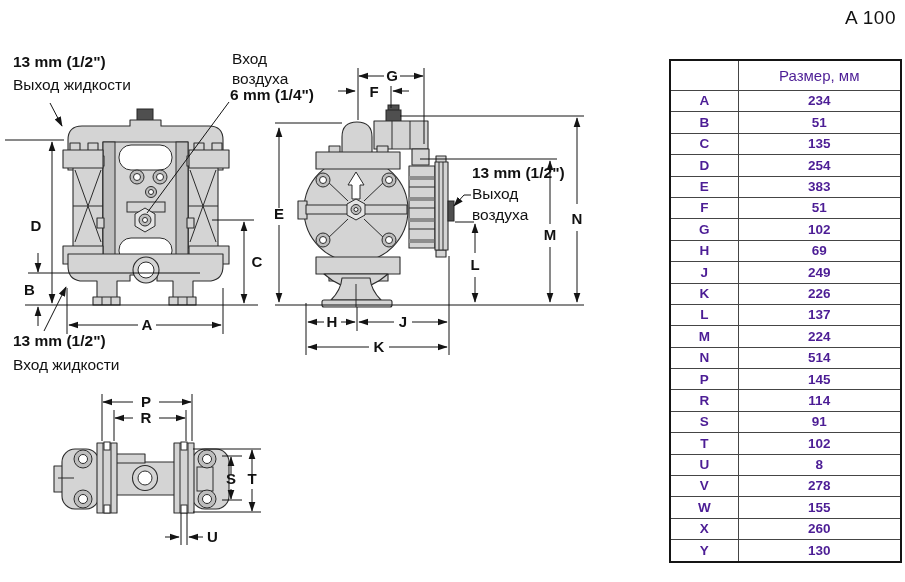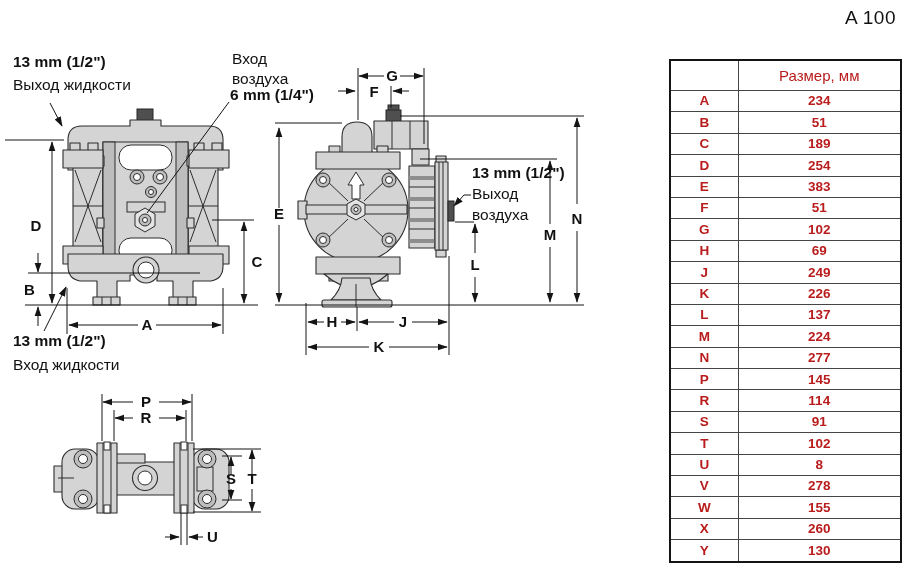--- a/index.html
+++ b/index.html
@@ -18,21 +18,21 @@
   .wht{fill:#fff;stroke:#2c2c2c;stroke-width:1;}
   .edge{fill:none;stroke:#2c2c2c;stroke-width:1;}
   .stripe{fill:#8e8e8e;stroke:none;}
   .hexf{fill:#e4e4e4;stroke:#2c2c2c;stroke-width:1;}
   .ln{fill:none;stroke:#141414;stroke-width:1;}
   .ae{marker-end:url(#arr);}
   .ab{marker-start:url(#arr);marker-end:url(#arr);}
   .dim-table{position:absolute;left:669px;top:59px;width:231px;border-collapse:collapse;
              background:#fff;border:2px solid #151515;table-layout:fixed;}
   .dim-table th,.dim-table td{border:1px solid #454545;padding:0;text-align:center;
-             vertical-align:middle;color:#b91c1c;}
+             vertical-align:middle;color:#4c1d95;}
   .dim-table thead th{height:29px;font-weight:normal;font-size:15px;}
   .dim-table td{height:20.4px;font-size:13.5px;font-weight:bold;line-height:1;}
 </style>
 </head>
 <body>
 
 <div class="page">
 
   <div class="title">A 100</div>
 
@@ -288,21 +288,21 @@
         <tr>
           <td>A</td>
           <td>234</td>
         </tr>
         <tr>
           <td>B</td>
           <td>51</td>
         </tr>
         <tr>
           <td>C</td>
-          <td>189</td>
+          <td>135</td>
         </tr>
         <tr>
           <td>D</td>
           <td>254</td>
         </tr>
         <tr>
           <td>E</td>
           <td>383</td>
         </tr>
         <tr>
@@ -328,21 +328,21 @@
         <tr>
           <td>L</td>
           <td>137</td>
         </tr>
         <tr>
           <td>M</td>
           <td>224</td>
         </tr>
         <tr>
           <td>N</td>
-          <td>277</td>
+          <td>514</td>
         </tr>
         <tr>
           <td>P</td>
           <td>145</td>
         </tr>
         <tr>
           <td>R</td>
           <td>114</td>
         </tr>
         <tr>

